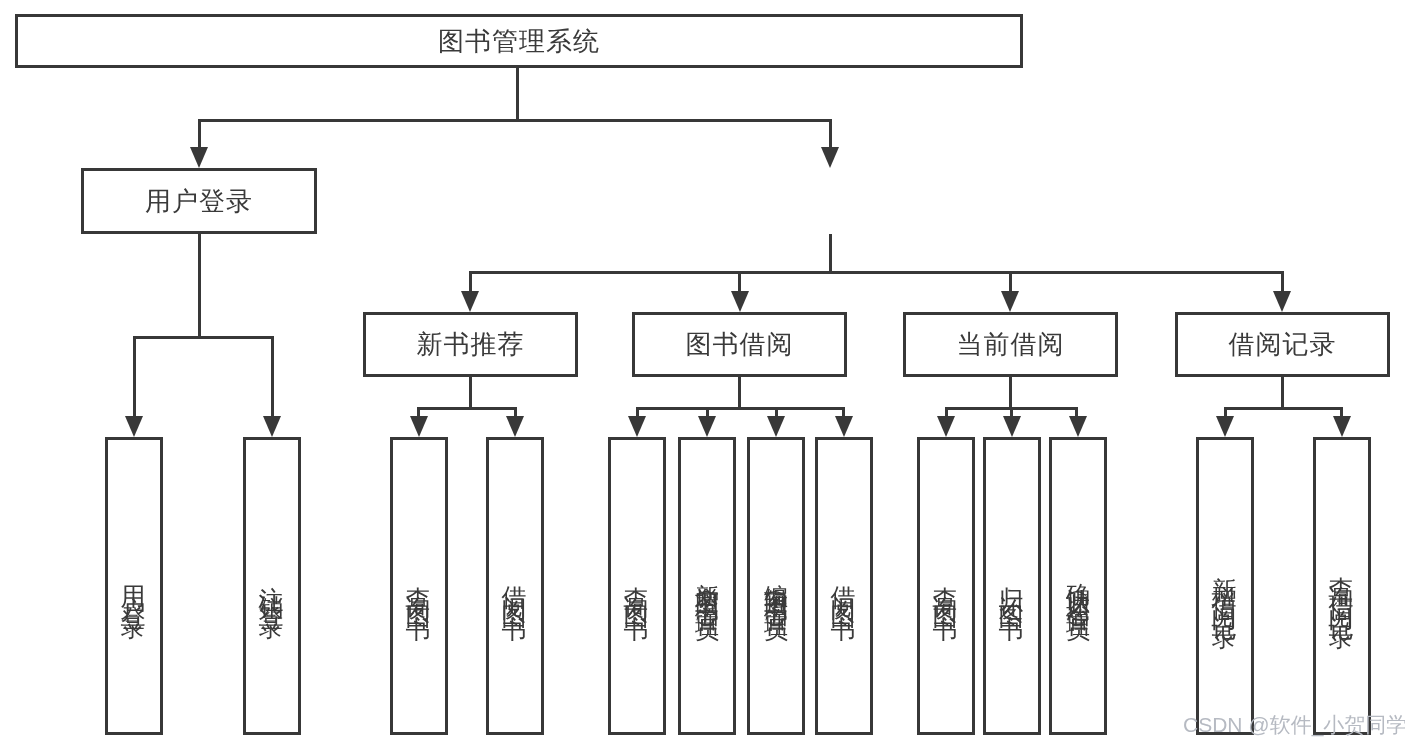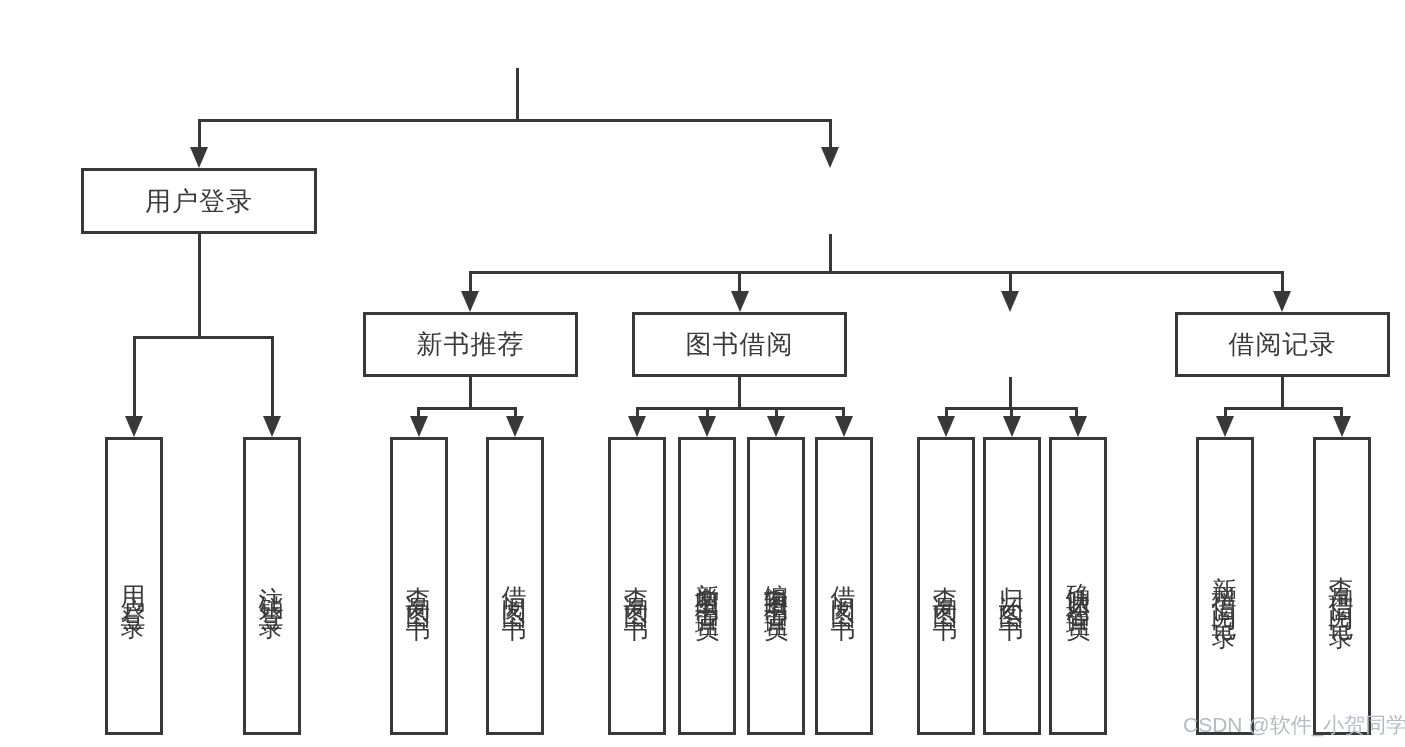--- a/index.html
+++ b/index.html
@@ -47,20 +47,23 @@
     color: #b6bac2;
     white-space: nowrap;
     z-index: 5;
   }
 </style>
 </head>
 <body>
 
 <div class="stage">
 
+  <div class="node" style="left:15px; top:14px; width:1008px; height:54px;">
+    <span class="hlabel">图书管理系统</span>
+  </div>
 
   <div class="vline" style="left:516px; top:68px; height:51px;"></div>
   <div class="hline" style="left:198px; top:119px; width:634px;"></div>
   <div class="vline" style="left:198px; top:119px; height:28px;"></div>
   <div class="arrow" style="left:190px; top:147px;"></div>
   <div class="vline" style="left:829px; top:119px; height:28px;"></div>
   <div class="arrow" style="left:821px; top:147px;"></div>
 
   <div class="node" style="left:81px; top:168px; width:236px; height:66px;">
     <span class="hlabel">用户登录</span>
@@ -82,20 +85,23 @@
   <div class="vline" style="left:1009px; top:271px; height:20px;"></div>
   <div class="arrow" style="left:1001px; top:291px;"></div>
   <div class="vline" style="left:1281px; top:271px; height:20px;"></div>
   <div class="arrow" style="left:1273px; top:291px;"></div>
 
   <div class="node" style="left:363px; top:312px; width:215px; height:65px;">
     <span class="hlabel">新书推荐</span>
   </div>
   <div class="node" style="left:632px; top:312px; width:215px; height:65px;">
     <span class="hlabel">图书借阅</span>
+  </div>
+  <div class="node" style="left:903px; top:312px; width:215px; height:65px;">
+    <span class="hlabel">当前借阅</span>
   </div>
   <div class="node" style="left:1175px; top:312px; width:215px; height:65px;">
     <span class="hlabel">借阅记录</span>
   </div>
 
   <div class="vline" style="left:469px; top:377px; height:30px;"></div>
   <div class="hline" style="left:418px; top:407px; width:98px;"></div>
   <div class="vline" style="left:417px; top:407px; height:9px;"></div>
   <div class="arrow" style="left:410px; top:416px;"></div>
   <div class="vline" style="left:514px; top:407px; height:9px;"></div>

